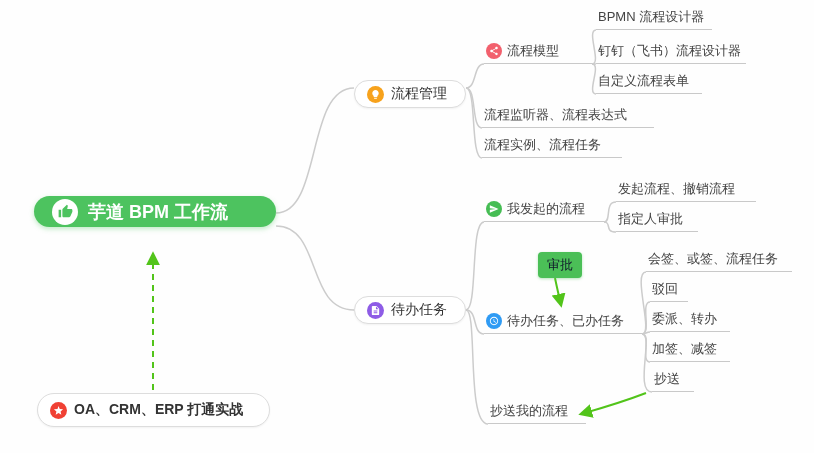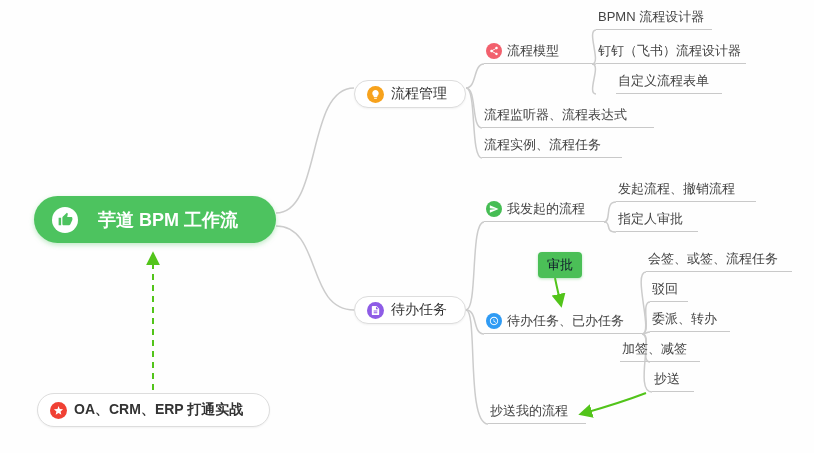--- a/index.html
+++ b/index.html
@@ -4,22 +4,22 @@
 <style>
   html,body{margin:0;padding:0;background:#fff;}
   .canvas{
     position:relative;width:814px;height:453px;background:#fefefe;overflow:hidden;
     font-family:"Liberation Sans","DejaVu Sans",sans-serif;
   }
   svg.edges{position:absolute;left:0;top:0;z-index:0;}
   .node{position:absolute;z-index:2;box-sizing:border-box;white-space:nowrap;}
 
   .root{
-    left:34px;top:196px;width:242px;height:47px;
-    display:flex;align-items:center;gap:20px;padding:0 18px;
+    left:34px;top:196px;width:242px;height:31px;
+    display:flex;align-items:center;gap:10px;padding:0 18px;
     background:#4dc35f;border-radius:24px;color:#fff;
     font-size:18px;font-weight:bold;
     box-shadow:0 2px 5px rgba(77,195,95,.35);
   }
   .root .badge-circle{
     width:26px;height:26px;border-radius:50%;background:#fff;
     display:flex;align-items:center;justify-content:center;flex:0 0 auto;
   }
 
   .branch{
@@ -133,21 +133,21 @@
   </div>
 
   <div class="node leaf" style="left:596px;top:7px;width:116px;">
     <span>BPMN 流程设计器</span>
   </div>
 
   <div class="node leaf" style="left:596px;top:41px;width:150px;">
     <span>钉钉（飞书）流程设计器</span>
   </div>
 
-  <div class="node leaf" style="left:596px;top:71px;width:106px;margin-left:20px;">
+  <div class="node leaf" style="left:596px;top:71px;width:106px;">
     <span>自定义流程表单</span>
   </div>
 
   <div class="node leaf" style="left:482px;top:105px;width:172px;">
     <span>流程监听器、流程表达式</span>
   </div>
 
   <div class="node leaf" style="left:482px;top:135px;width:140px;">
     <span>流程实例、流程任务</span>
   </div>
@@ -187,21 +187,21 @@
   </div>
 
   <div class="node leaf" style="left:650px;top:279px;width:38px;">
     <span>驳回</span>
   </div>
 
   <div class="node leaf" style="left:650px;top:309px;width:80px;">
     <span>委派、转办</span>
   </div>
 
-  <div class="node leaf" style="left:620px;top:339px;width:80px;">
+  <div class="node leaf" style="left:650px;top:339px;width:80px;">
     <span>加签、减签</span>
   </div>
 
   <div class="node leaf" style="left:652px;top:369px;width:42px;">
     <span>抄送</span>
   </div>
 
   <div class="node leaf" style="left:488px;top:401px;width:98px;">
     <span>抄送我的流程</span>
   </div>

